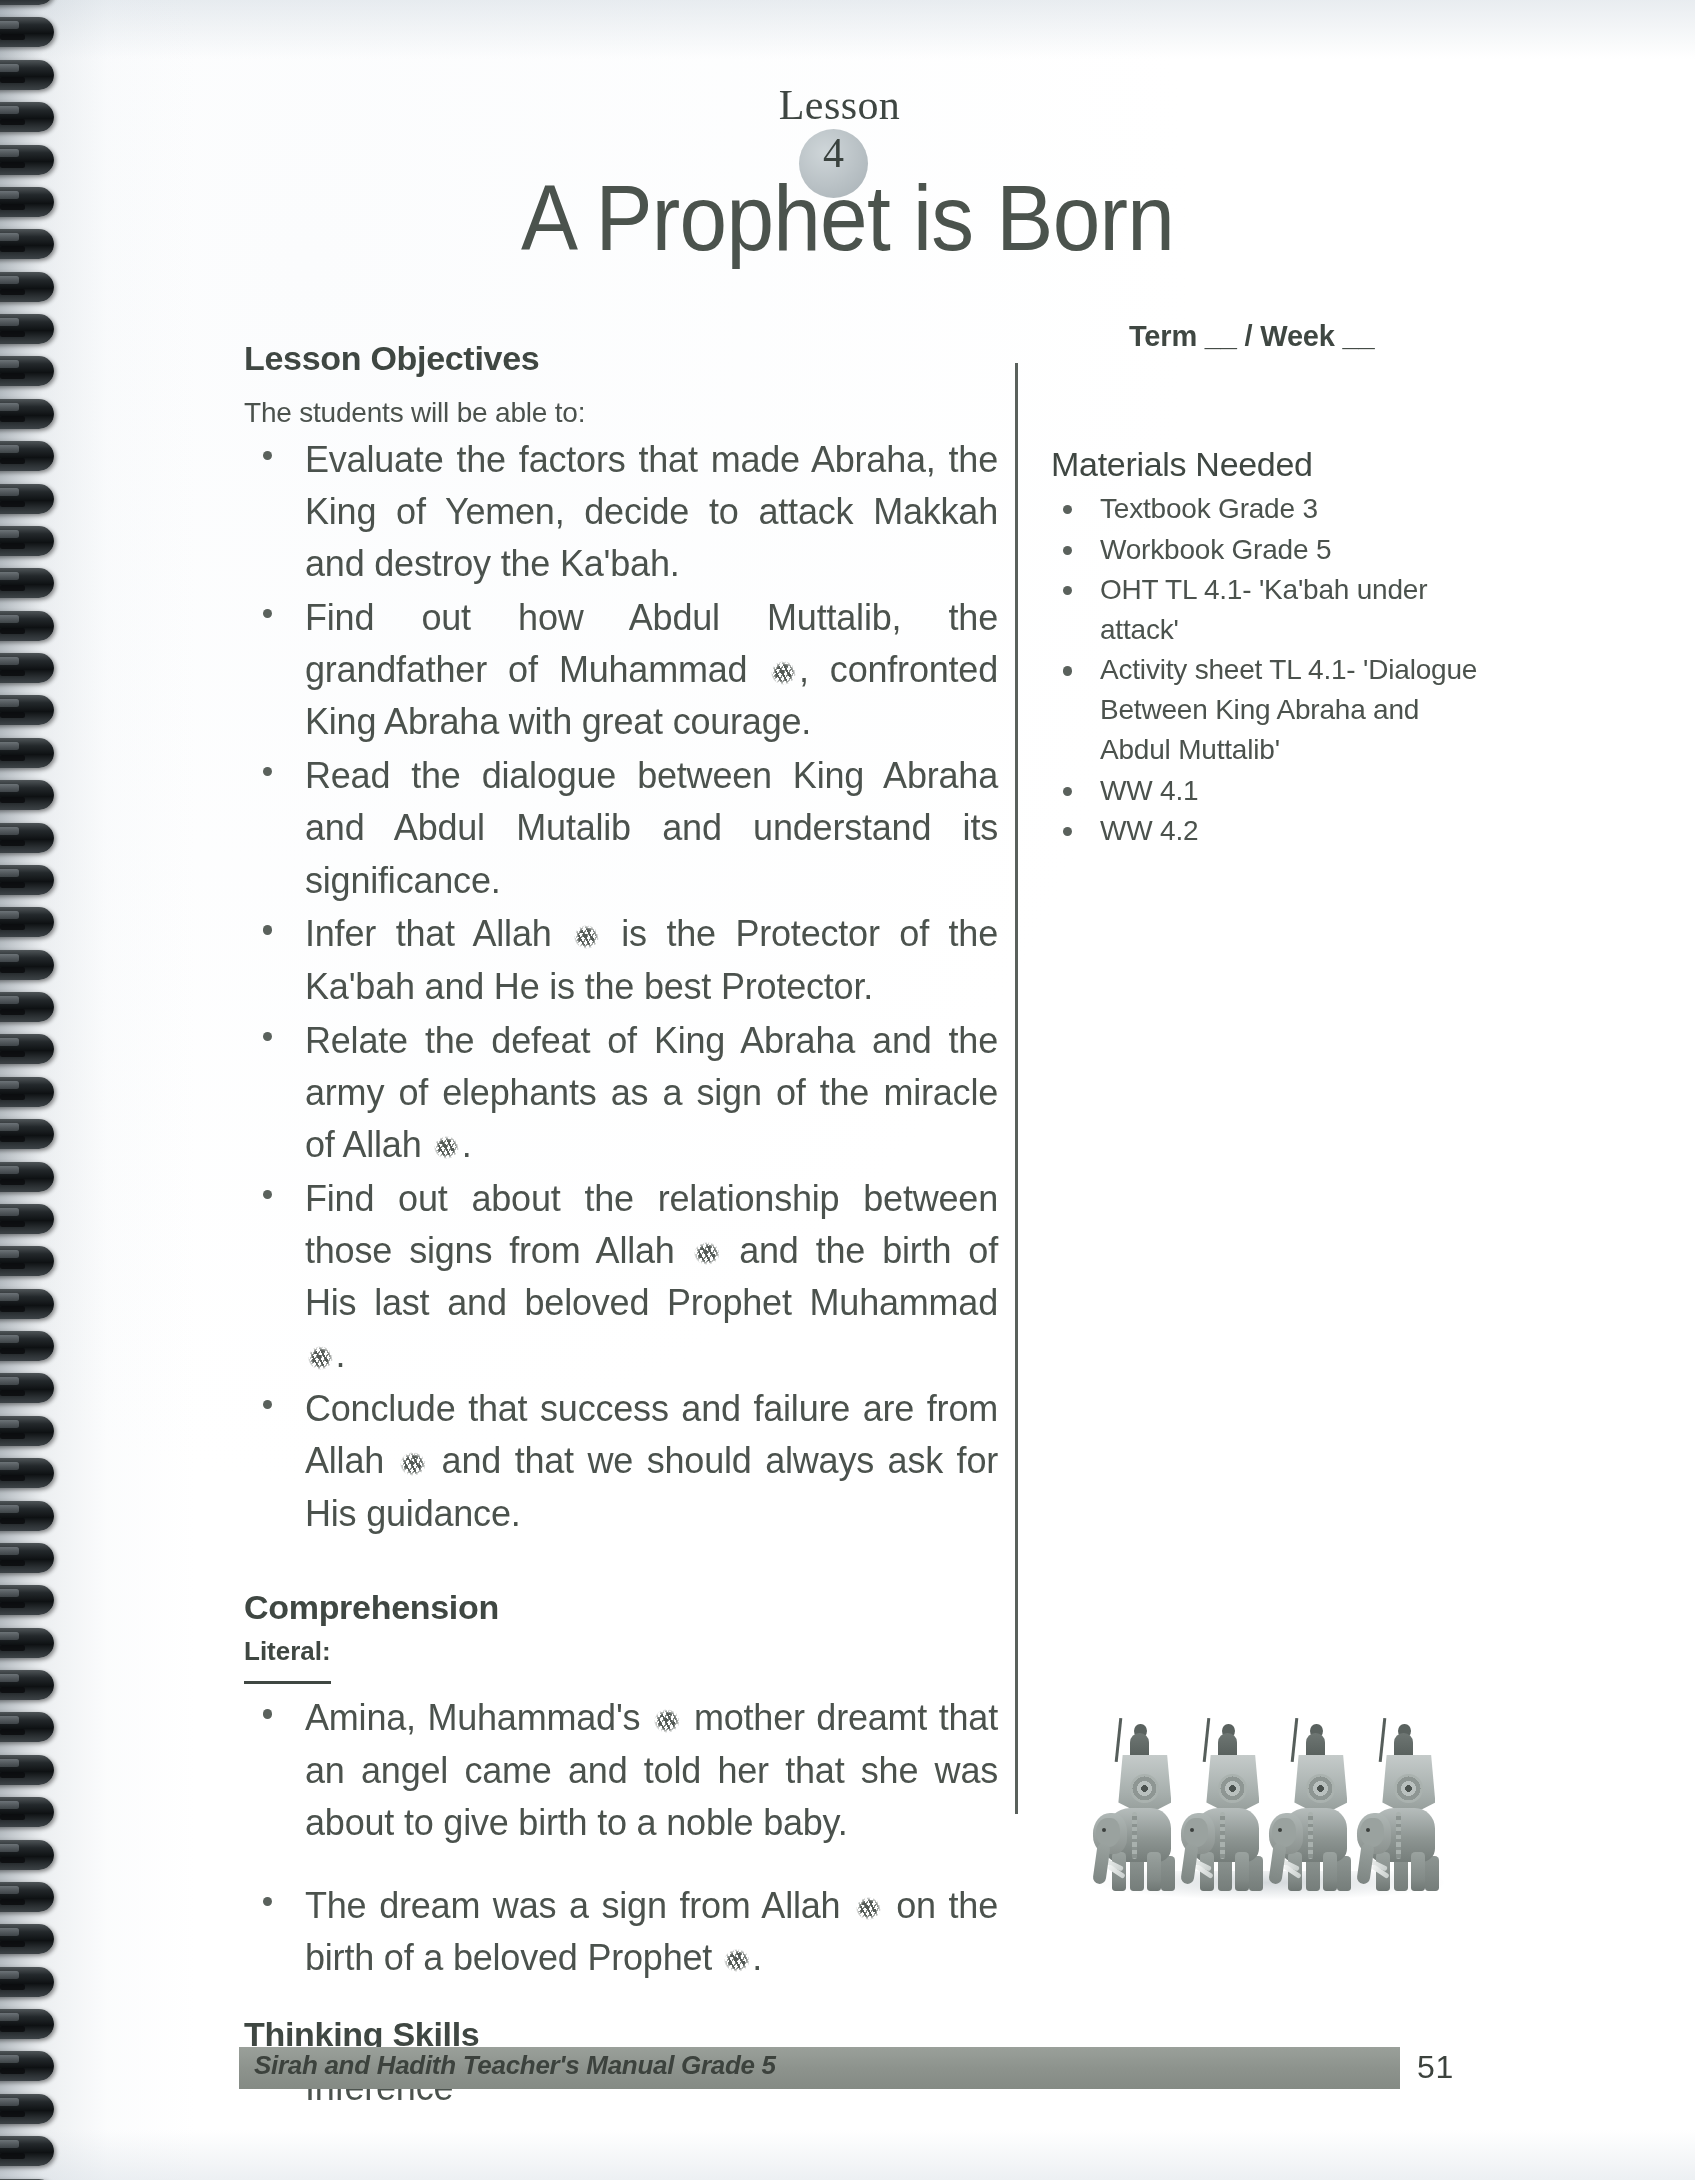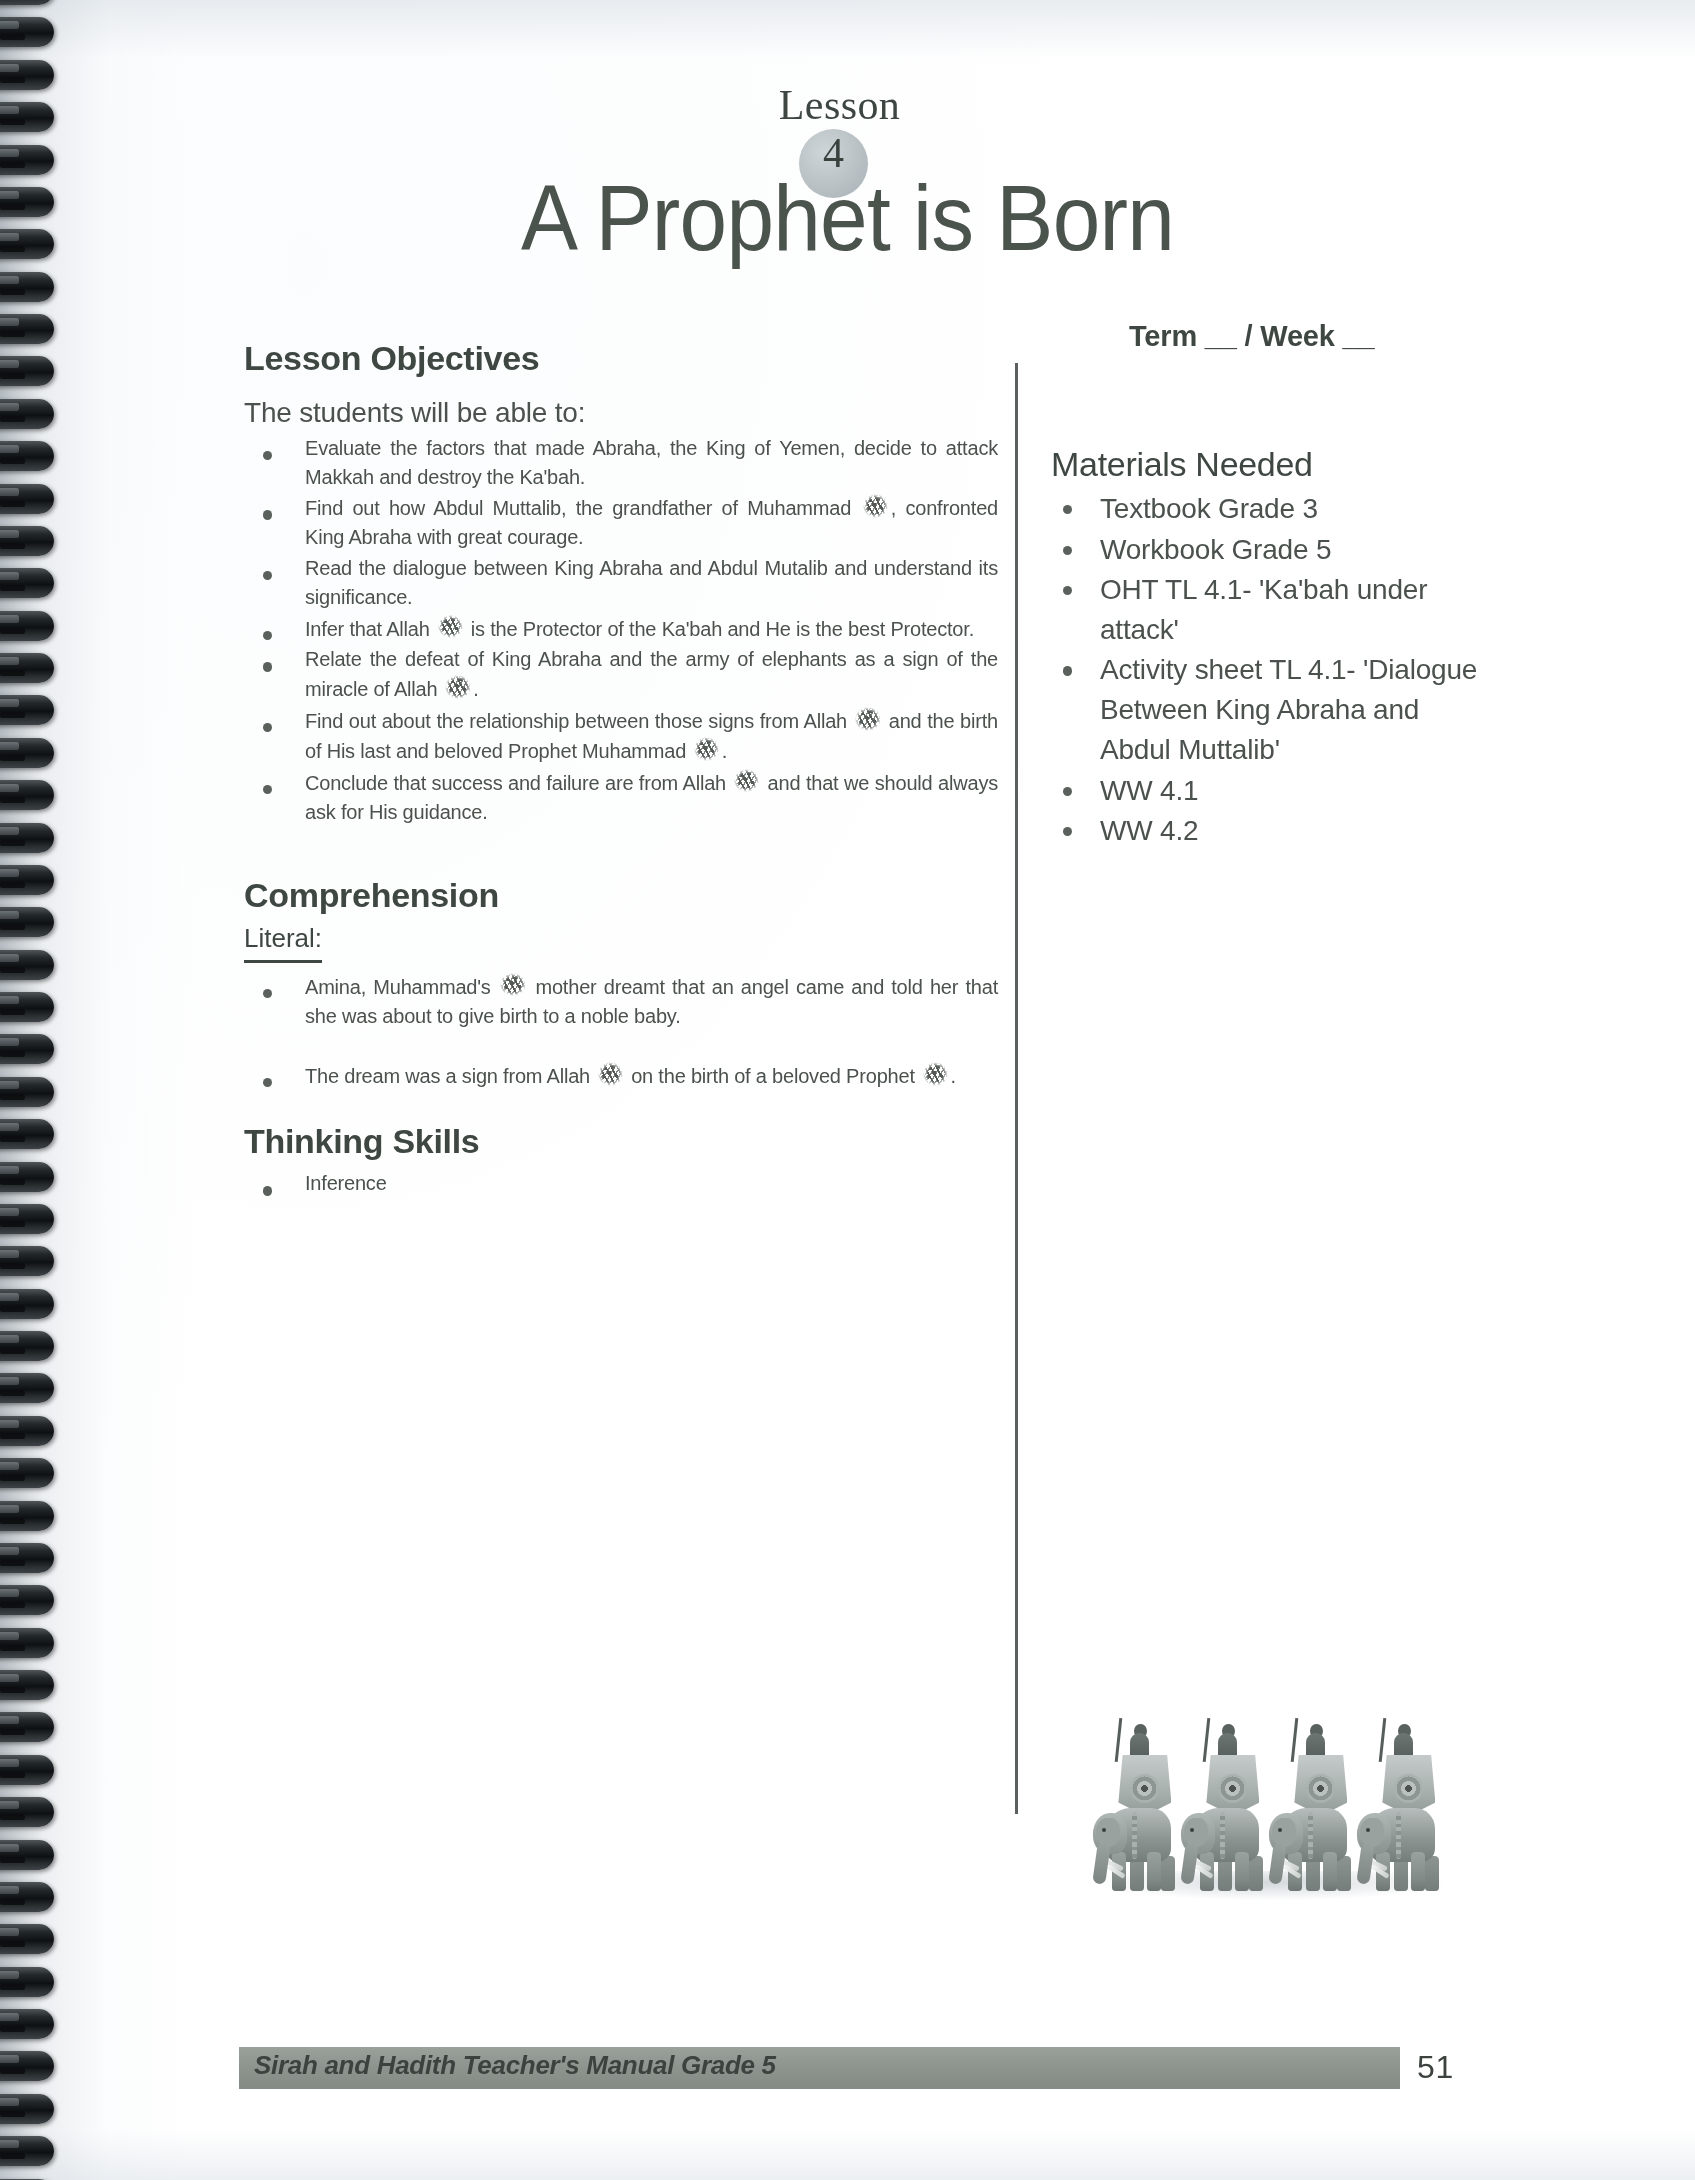--- a/index.html
+++ b/index.html
@@ -171,43 +171,43 @@
   }
 
   ul.blist {
     list-style: none;
     margin: 0;
     padding: 0;
   }
   ul.blist > li {
     position: relative;
     padding-left: 61px;
-    font-size: 20px;
+    font-size: 36px;
     line-height: 1.45;
     color: #4b524d;
     margin-bottom: 1.7px;
     letter-spacing: -0.2px;
   }
   ul.blist > li::before {
     content: "";
     position: absolute;
     left: 18.6px; top: 17px;
     width: 9.3px; height: 9.3px;
     border-radius: 50%;
     background: #5a615c;
   }
   li.justify { text-align: justify; }
 
   .sub-underline {
     display: inline-block;
-    font-weight: normal;
+    font-weight: bold;
     font-size: 26px;
     color: #3f4742;
     border-bottom: 3.4px solid #3f4742;
-    padding-bottom: 6px;
+    padding-bottom: 14px;
     margin: 0;
     text-align: right;
   }
   .subhead-wrap { margin: 6.8px 0 8.5px 0; }
 
   .gap-lg { height: 47px; }
   .gap-md { height: 29px; }
 
   
   #term-week {

